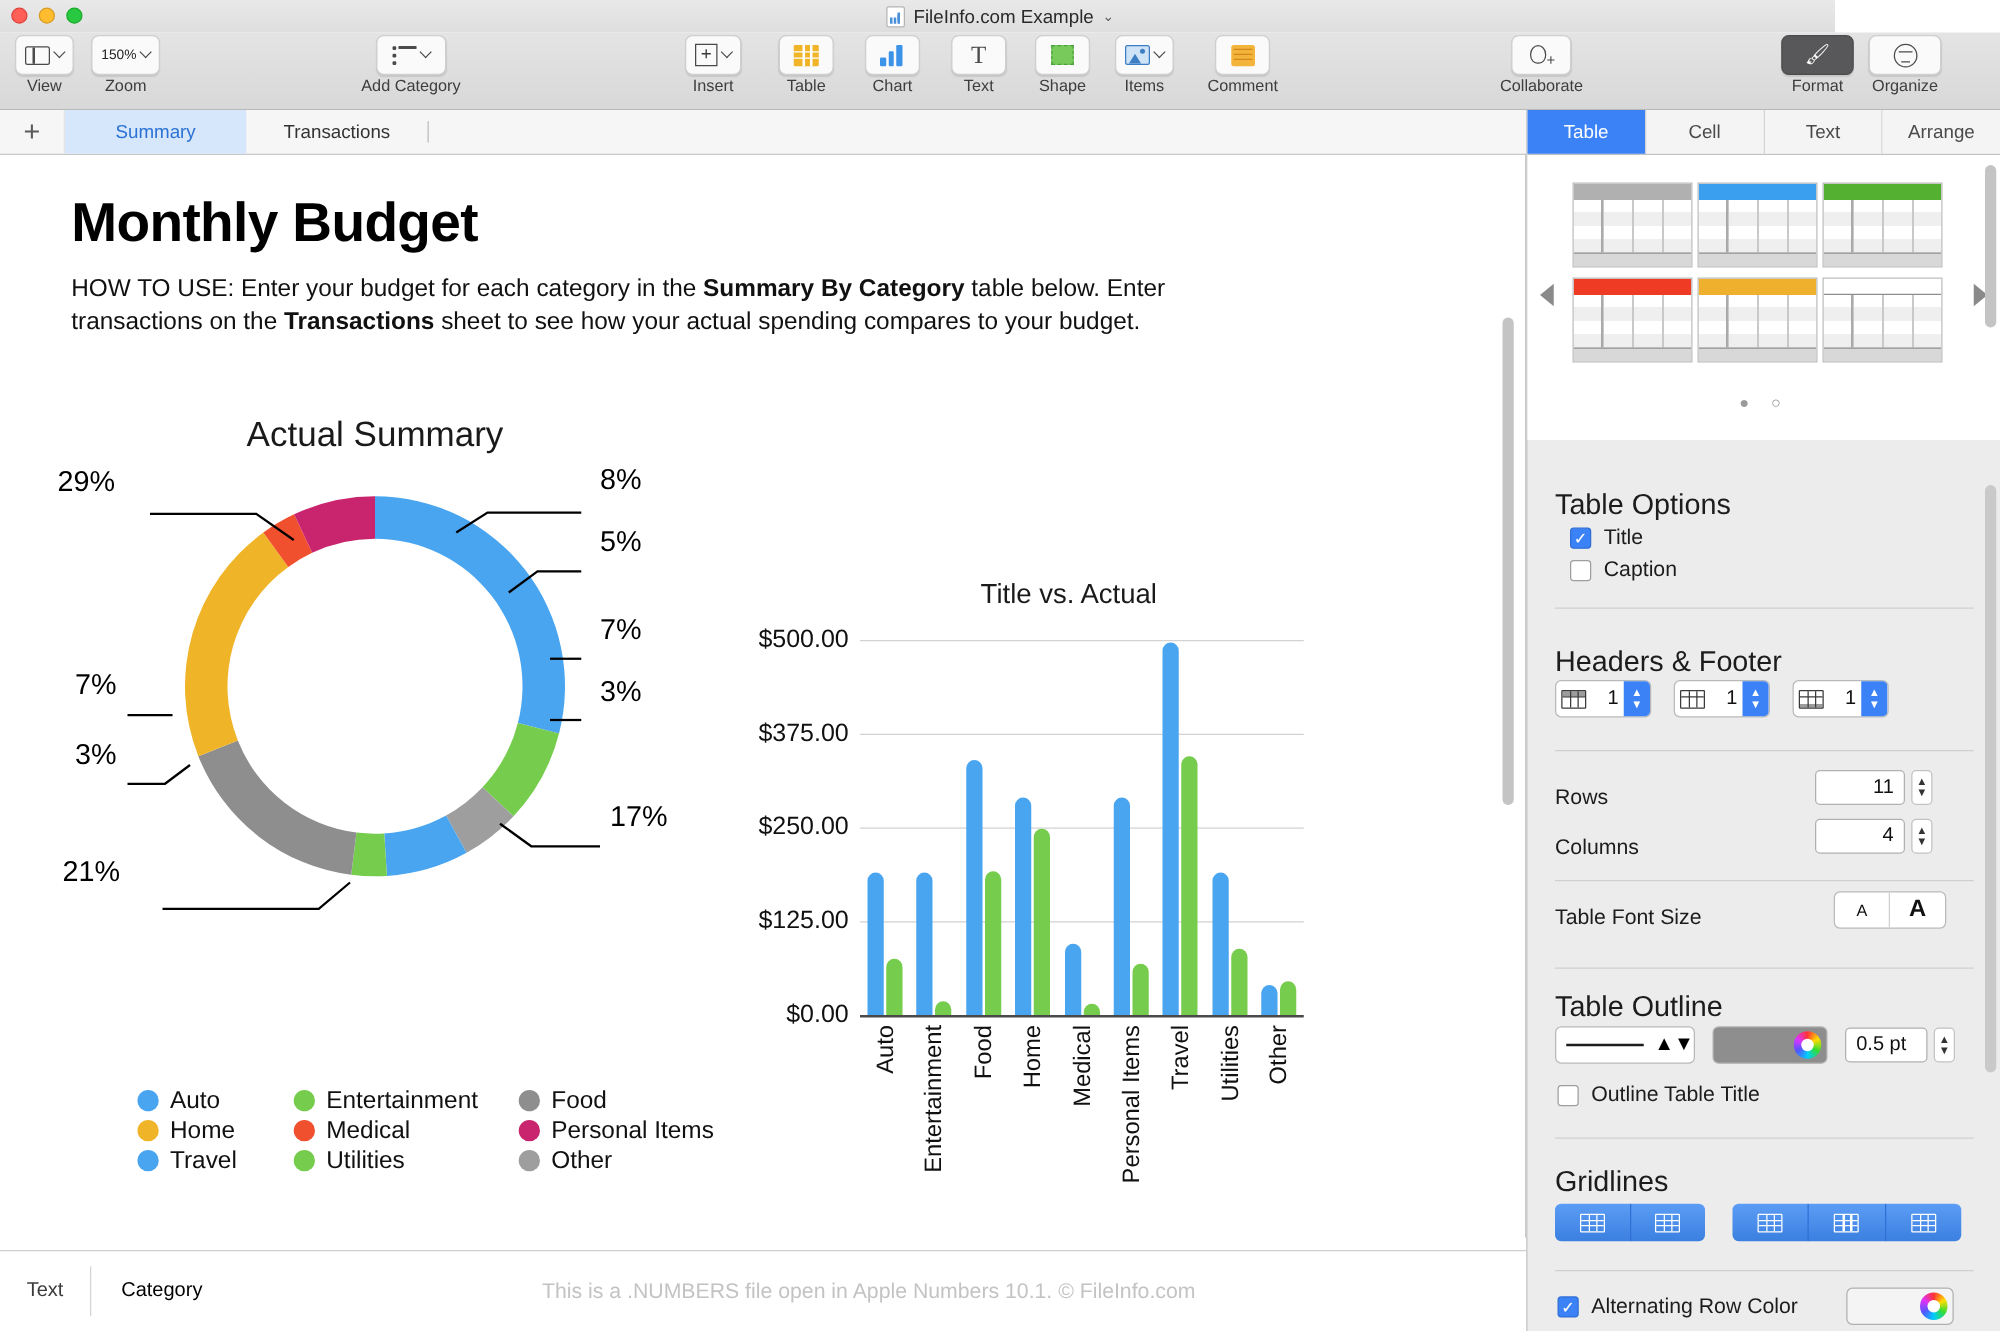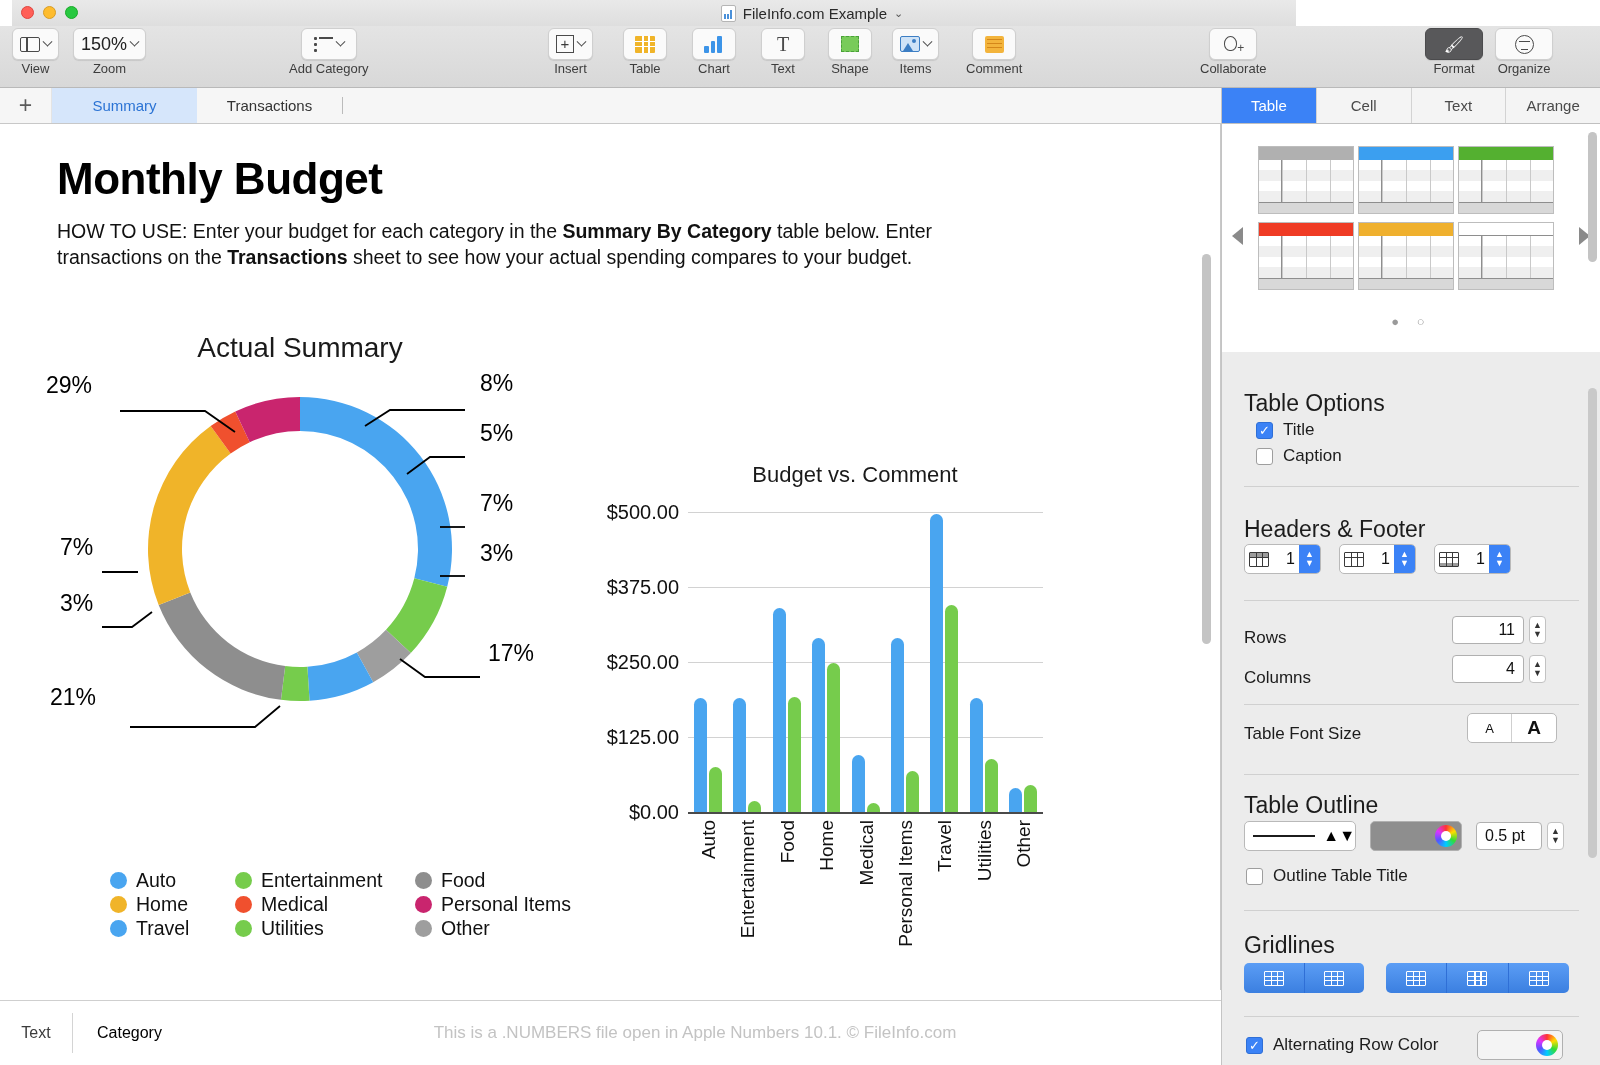--- a/index.html
+++ b/index.html
@@ -1,21 +1,21 @@
 <!DOCTYPE html>
 <html><head>
 <meta charset="utf-8">
 <style>
   * { box-sizing: border-box; margin:0; padding:0; }
   html,body { width:1600px; height:1065px; overflow:hidden;
     font-family:"Liberation Sans", sans-serif; background:#fff; }
   body { position:relative; }
 
   
-  #titlebar { position:absolute; left:12px; top:0; width:1284px; height:26px;
+  #titlebar { position:absolute; left:0; top:0; width:1468px; height:26px;
     background:linear-gradient(#e9e9e9,#dedede); }
   .traffic { position:absolute; top:6px; width:13px; height:13px; border-radius:50%; }
   .tl-red { left:9px;  background:#ff5f57; border:0.5px solid #e0443e; }
   .tl-yel { left:31px; background:#febc2e; border:0.5px solid #d89d25; }
   .tl-grn { left:53px; background:#28c840; border:0.5px solid #1aab29; }
   #doc-title { position:absolute; left:0; top:0; width:1600px; height:26px;
     display:flex; align-items:center; justify-content:center; gap:7px;
     font-size:15px; color:#2a2a2a; }
   #doc-title .dt-icon { width:15px; height:17px; background:#fff; border:1px solid #b5b5b5;
     border-radius:2px; position:relative; display:inline-block; }
@@ -233,21 +233,21 @@
   <div class="tgrp" style="left:12px">
     <div class="tbtn">
       <span class="ic-view"></span>
       <span class="chv"></span>
     </div>
     <div class="tlabel">View</div>
   </div>
 
   <div class="tgrp" style="left:73px">
     <div class="tbtn">
-      <span style="font-size:18px;color:#222">150%</span>
+      <span style="font-size:11px;color:#222">150%</span>
       <span class="chv"></span>
     </div>
     <div class="tlabel">Zoom</div>
   </div>
 
   <div class="tgrp" style="left:289px">
     <div class="tbtn" style="padding:0 12px">
       <span class="ic-list">
           <b></b>
           <b></b>
@@ -423,21 +423,21 @@
         <span class="lg-dot" style="background:#76cc4c"></span>
         <span>Utilities</span>
       </div>
       <div class="lg-item">
         <span class="lg-dot" style="background:#9e9e9e"></span>
         <span>Other</span>
       </div>
     </div>
 
   <div id="bar-chart">
-    <div id="bar-title">Budget vs. Comment</div>
+    <div id="bar-title">Title vs. Actual</div>
     <div id="bar-plot">
         <div class="gridline" style="top: 0px;"></div>
         <div class="ytick" style="top: 0px;">$500.00</div>
         <div class="gridline" style="top: 75px;"></div>
         <div class="ytick" style="top: 75px;">$375.00</div>
         <div class="gridline" style="top: 150px;"></div>
         <div class="ytick" style="top: 150px;">$250.00</div>
         <div class="gridline" style="top: 225px;"></div>
         <div class="ytick" style="top: 225px;">$125.00</div>
         <div class="gridline" style="top: 300px; background: transparent;"></div>

